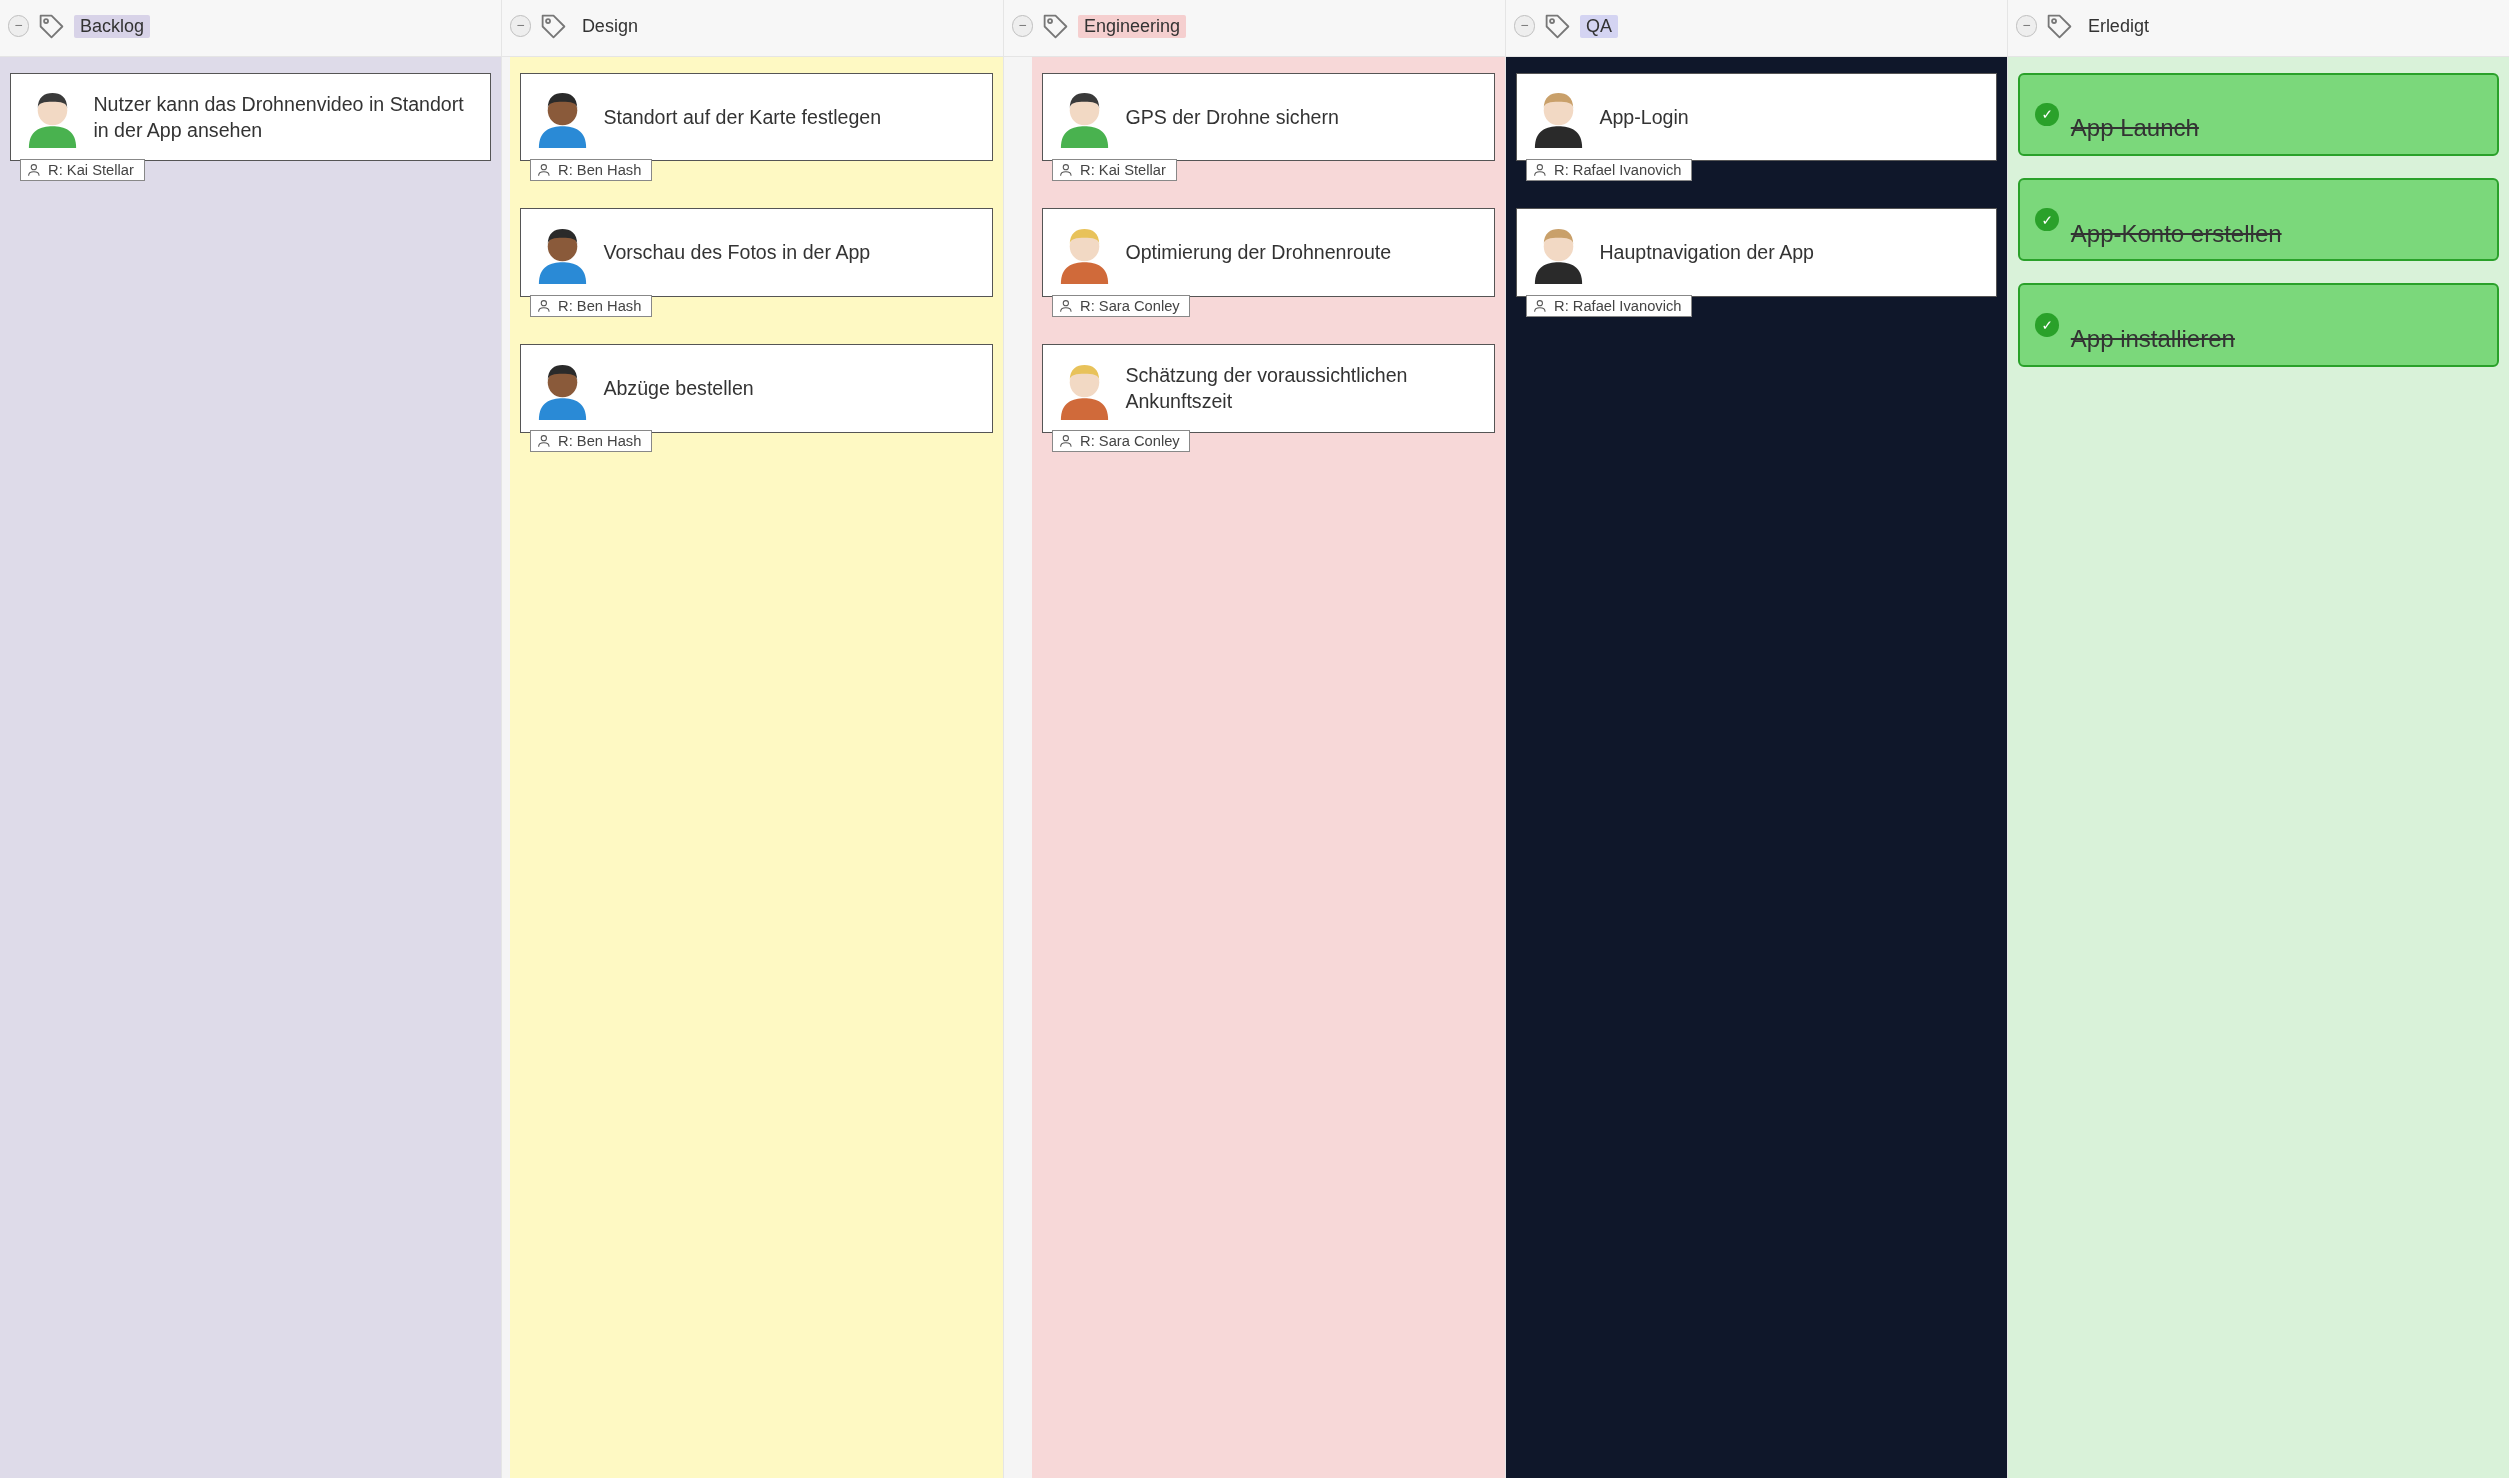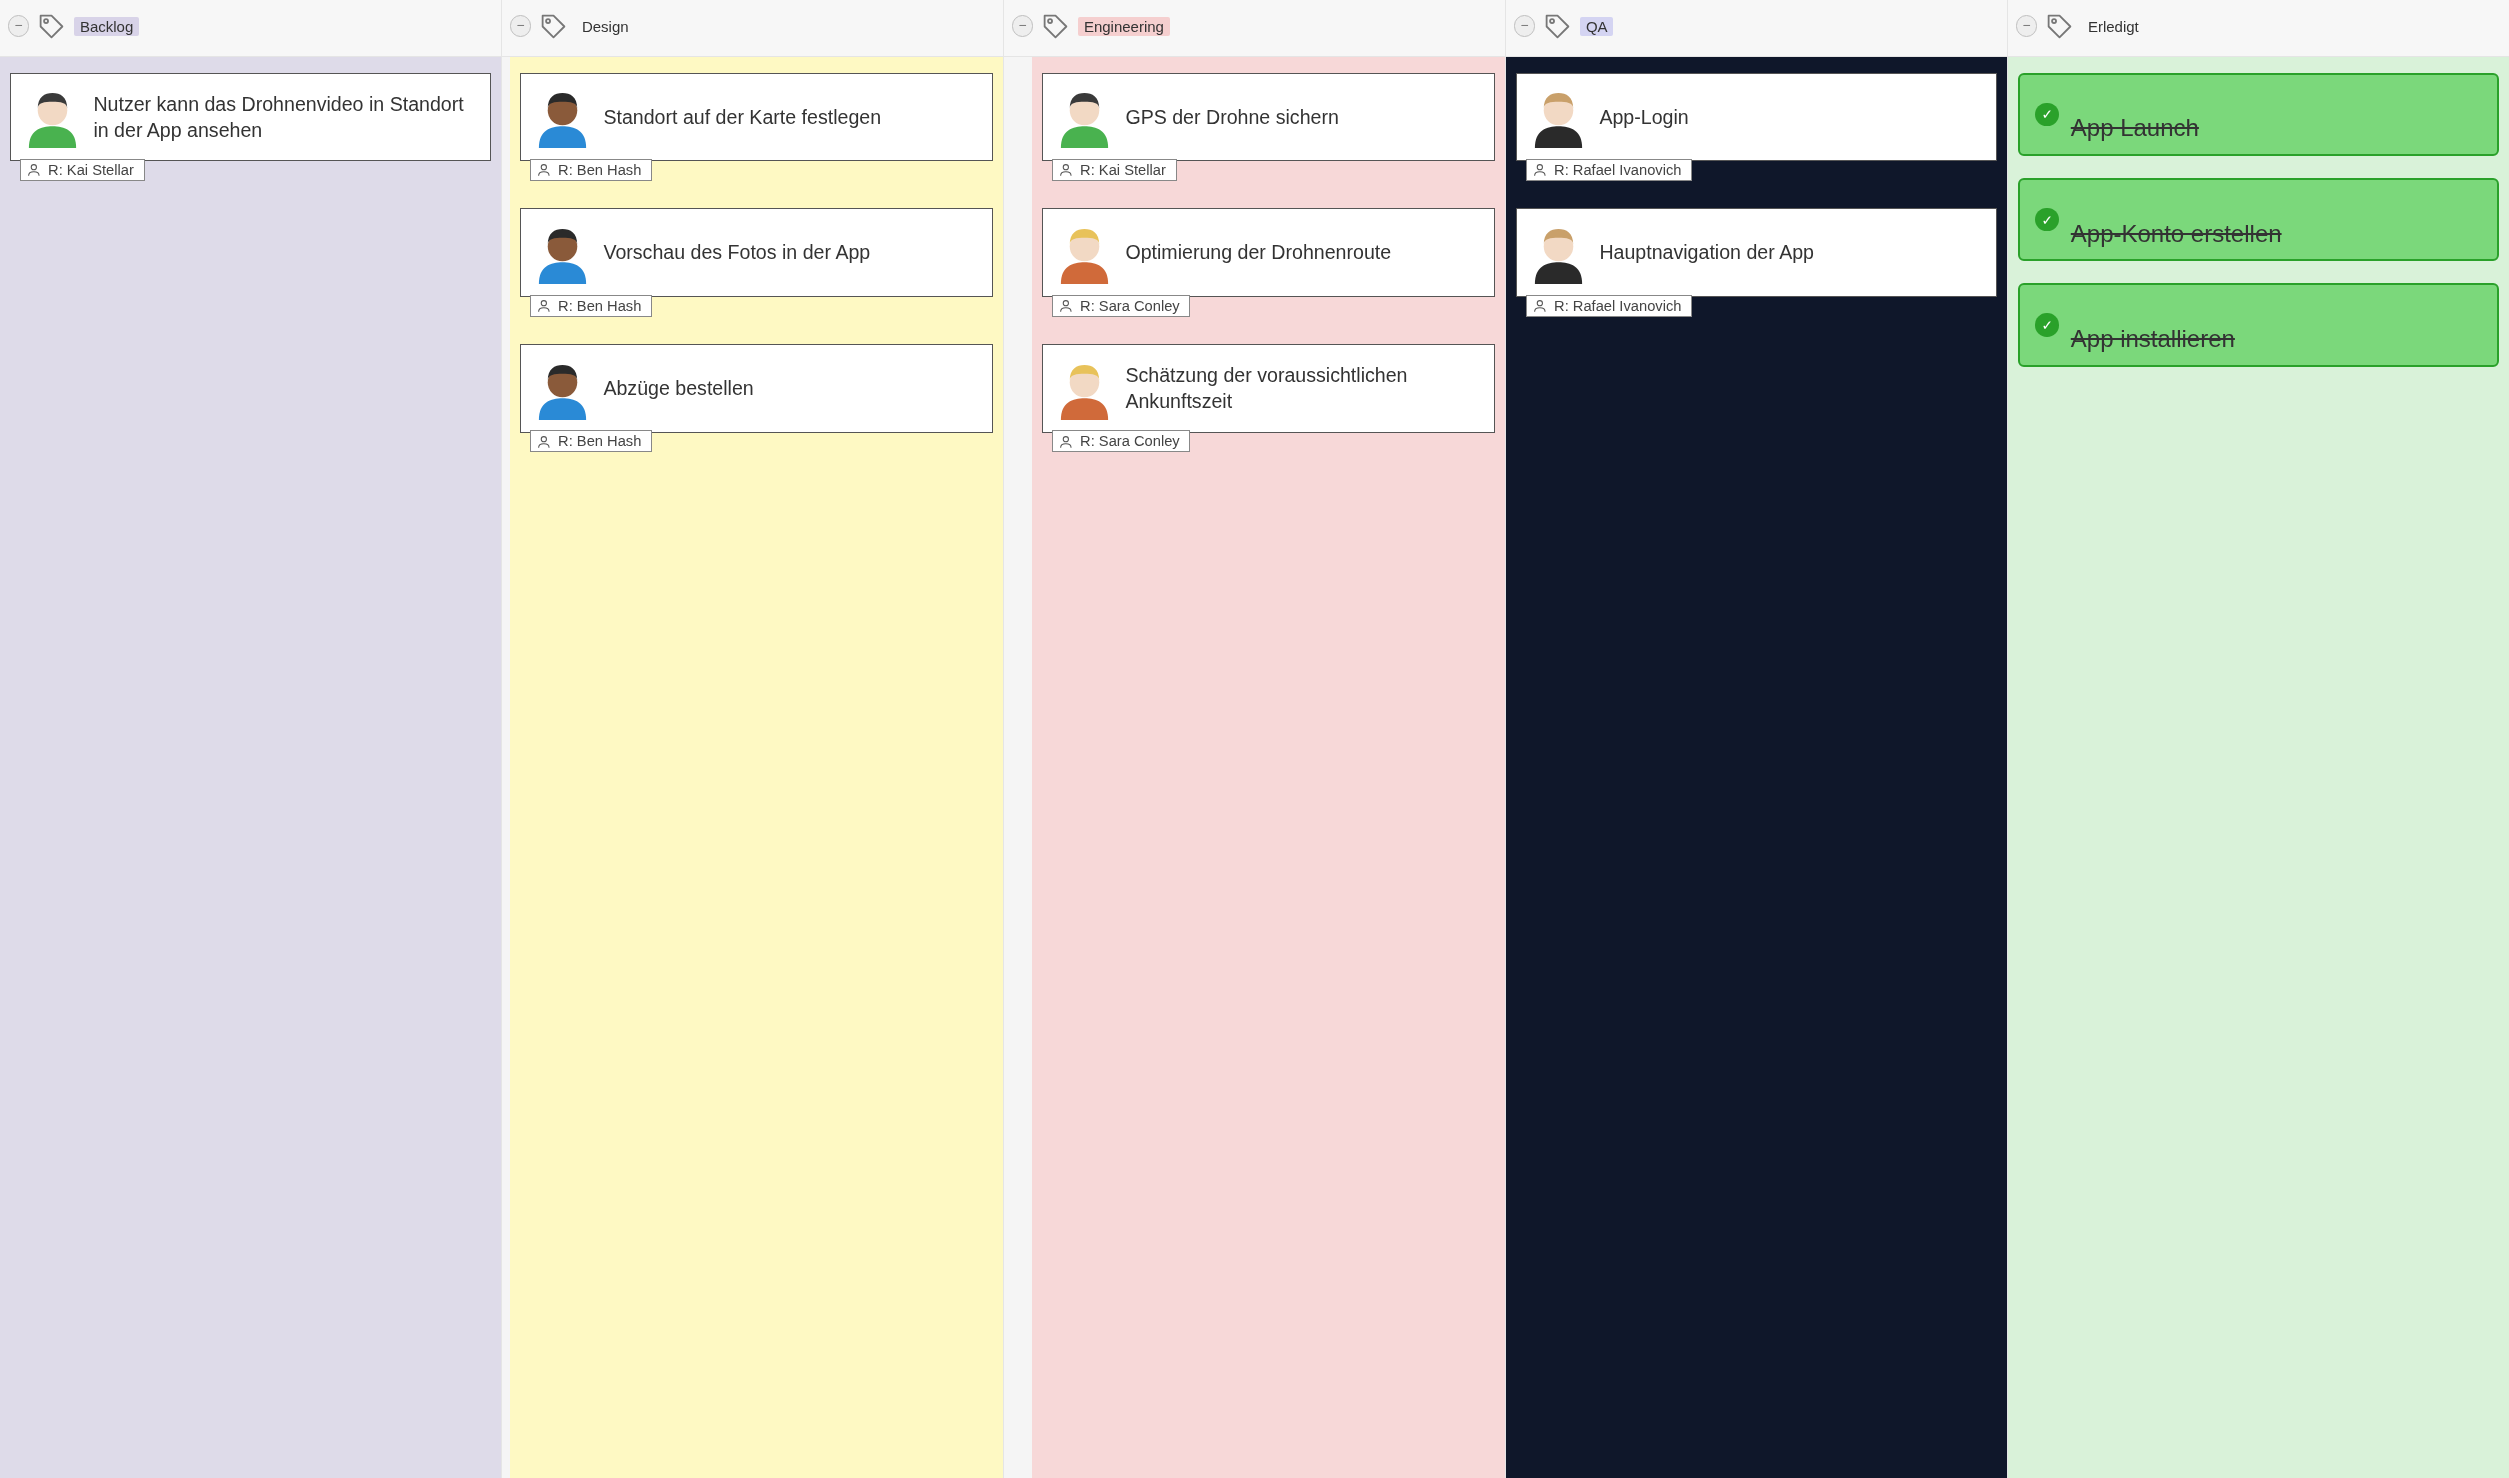--- a/index.html
+++ b/index.html
@@ -37,21 +37,21 @@
     display: flex; align-items: center; justify-content: center;
     color: #777; font-size: 13.7px; line-height: 1;
     cursor: pointer;
     flex-shrink: 0;
   }
   .tag-icon {
     width: 29px; height: 29px;
     flex-shrink: 0;
   }
   .col-title {
-    font-size: 15px;
+    font-size: 18px;
     font-weight: 400;
     padding: 1px 5.9px;
     border-radius: 2px;
     text-align: right;
   }
   .col-body {
     flex: 1;
     padding: 15.7px 9.8px;
     display: flex;
     flex-direction: column;
@@ -85,21 +85,21 @@
     flex-shrink: 0;
   }
   .resp-tag {
     position: absolute;
     left: 9.8px;
     bottom: -19.6px;
     background: #fff;
     border: 1px solid #888;
     padding: 2px 9.8px 2px 5.9px;
     display: flex;
-    align-items: flex-end;
+    align-items: flex-start;
     gap: 5.9px;
     font-size: 14.7px;
     color: #444;
     white-space: nowrap;
   }
   .person-icon {
     width: 15.7px; height: 15.7px;
     flex-shrink: 0;
   }
   .card-wrap { position: relative; margin-bottom: 25.5px; }

